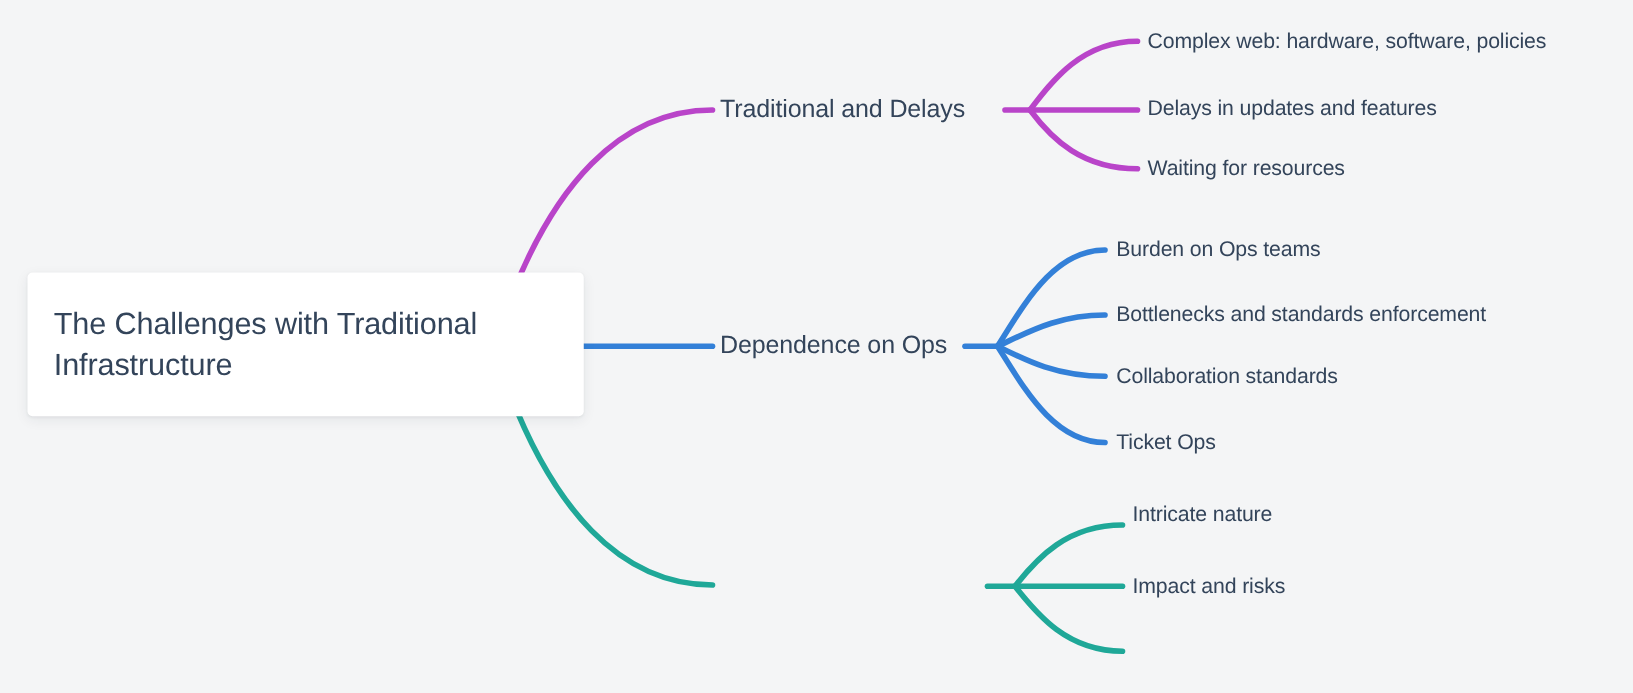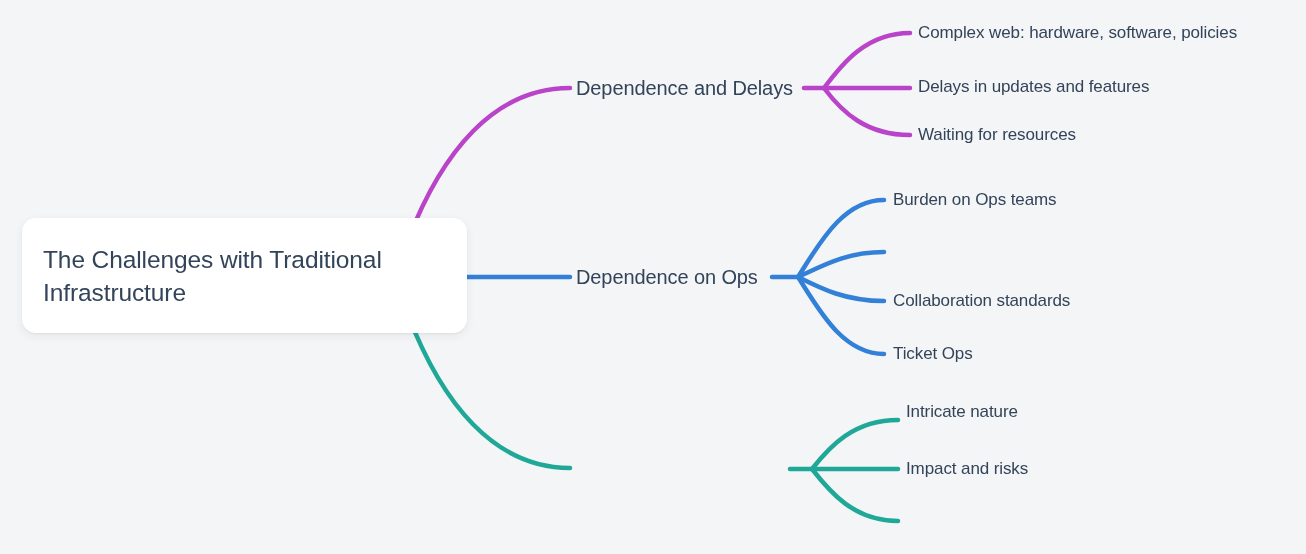--- a/index.html
+++ b/index.html
@@ -28,21 +28,21 @@
     fill: none;
     stroke-width: 4.5;
     stroke-linecap: round;
     stroke-linejoin: round;
   }
   .root-node {
     position: absolute;
     left: 22px; top: 218px;
     width: 445px; height: 115px;
     background: var(--card);
-    border-radius: 14px;
+    border-radius: 4px;
     box-shadow: 0 3px 10px rgba(30, 40, 60, 0.07), 0 1px 2px rgba(30, 40, 60, 0.05);
     display: flex;
     align-items: center;
     padding: 0 21px;
     z-index: 2;
     font-size: 24.5px;
     line-height: 33px;
     font-weight: 500;
     letter-spacing: -0.1px;
   }
@@ -90,27 +90,28 @@
       <path d="M 812 469 C 830 446, 854 420, 898 420" style="stroke: rgb(31, 168, 152);"></path>
       <path d="M 790 469 L 898 469" style="stroke: rgb(31, 168, 152);"></path>
       <path d="M 812 469 C 830 492, 854 521, 898 521" style="stroke: rgb(31, 168, 152);"></path>
     </g>
   </svg>
 
   <div class="root-node">
     <span>The Challenges with Traditional Infrastructure</span>
   </div>
 
-  <div class="label branch" style="left:576px; top:88px">Dependence and Delays</div>
+  <div class="label branch" style="left:576px; top:88px">Traditional and Delays</div>
   <div class="label branch" style="left:576px; top:277px">Dependence on Ops</div>
 
   <div class="label child" style="left:918px; top:33px">Complex web: hardware, software, policies</div>
   <div class="label child" style="left:918px; top:87px">Delays in updates and features</div>
   <div class="label child" style="left:893px; top:200px">Burden on Ops teams</div>
 
   <div class="label child" style="left:918px; top:135px">Waiting for resources</div>
+  <div class="label child" style="left:893px; top:252px">Bottlenecks and standards enforcement</div>
   <div class="label child" style="left:893px; top:301px">Collaboration standards</div>
   <div class="label child" style="left:893px; top:354px">Ticket Ops</div>
 
   <div class="label child" style="left:906px; top:412px">Intricate nature</div>
   <div class="label child" style="left:906px; top:469px">Impact and risks</div>
 
 </div>
 
 </body></html>

